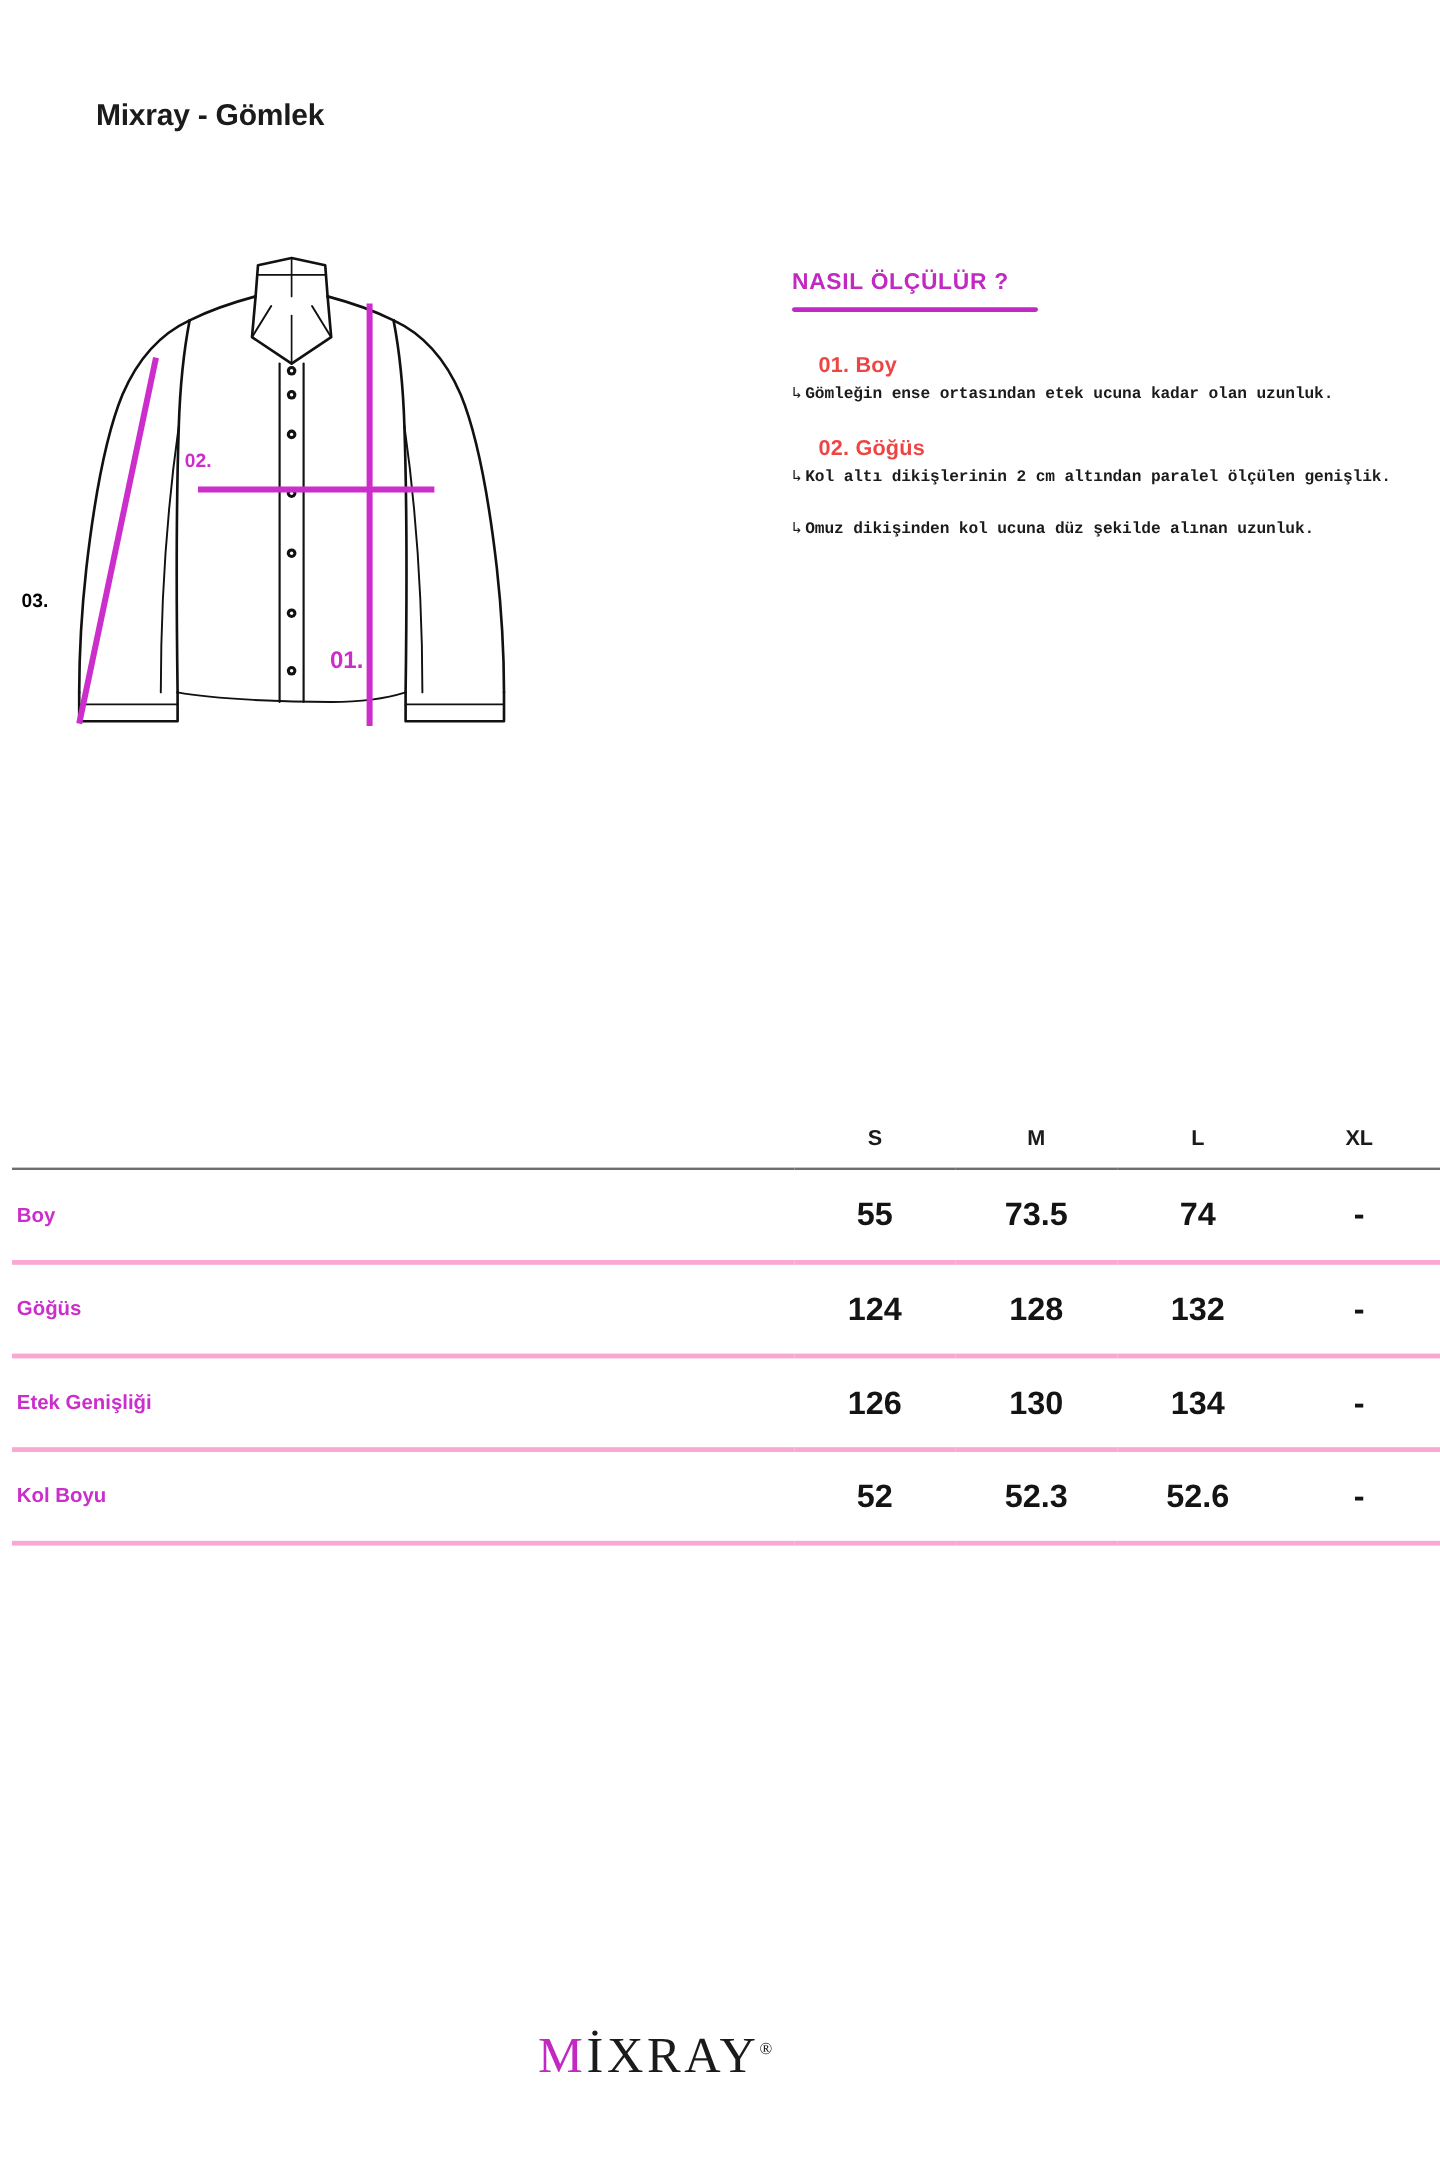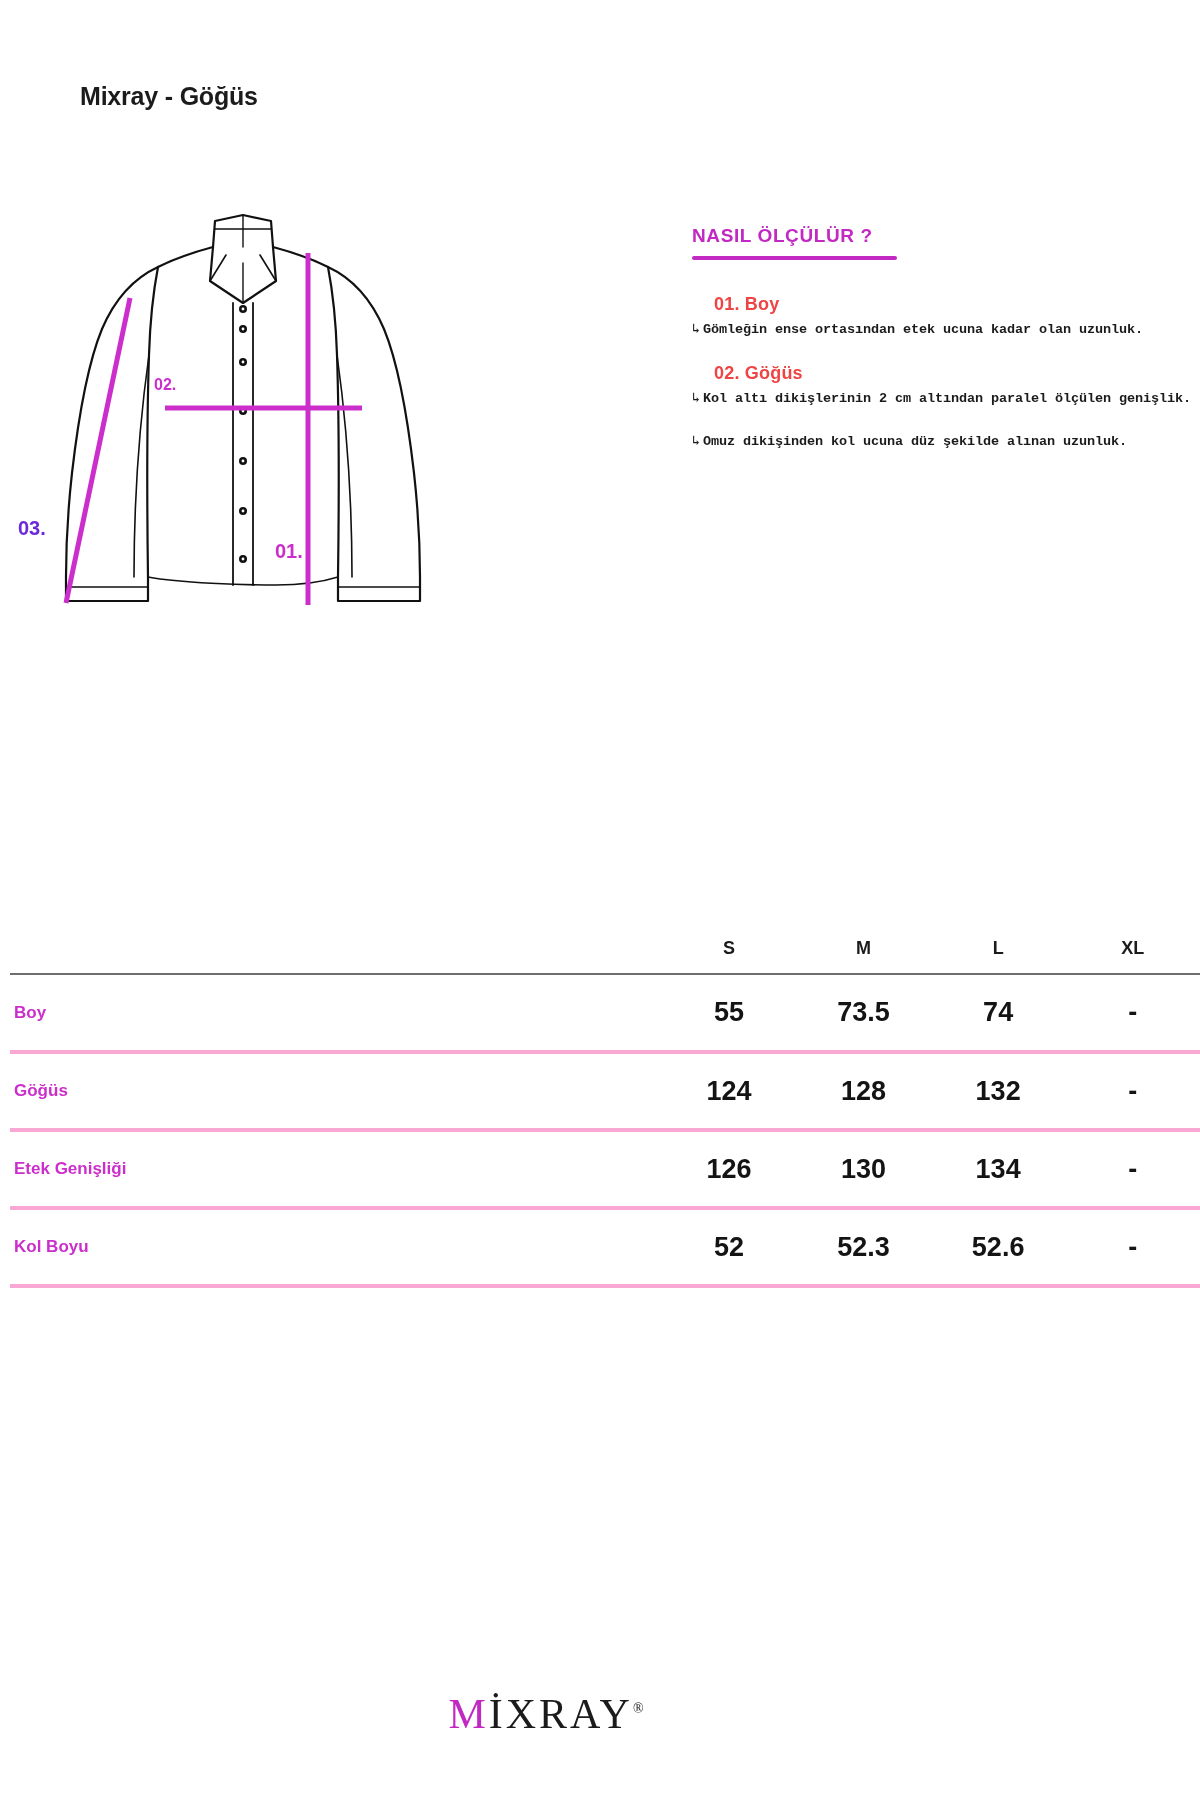--- a/index.html
+++ b/index.html
@@ -34,21 +34,21 @@
     left: 10px;
     top: 205px;
     width: 470px;
     height: 430px;
   }
   .illustration svg { display: block; width: 470px; height: 430px; }
 
   
   .howto {
     position: absolute;
-    left: 692px;
+    left: 660px;
     top: 225px;
     width: 470px;
   }
   .howto-heading {
     font-size: 19px;
     font-weight: bold;
     color: #c228c2;
     letter-spacing: 0.6px;
   }
   .howto-rule {
@@ -145,21 +145,21 @@
     font-size: 14px;
     vertical-align: super;
     letter-spacing: 0;
   }
 </style>
 </head>
 <body>
 
 <div class="page">
 
-  <div class="page-title">Mixray - Göğüs</div>
+  <div class="page-title">Mixray - Gömlek</div>
 
   <div class="illustration">
     <svg viewBox="0 0 470 430" xmlns="http://www.w3.org/2000/svg">
       <g fill="none" stroke="#111111" stroke-width="2.2" stroke-linejoin="round" stroke-linecap="round">
 
         <path d="M148,62 C122,74 104,96 92,124 C78,158 68,216 62,268 C58,304 56,340 56,372"></path>
 
         <path d="M148,62 C143,88 140,118 139,150 C137,210 137,300 138,372"></path>
 
         <path d="M56,372 L56,396 L138,396 L138,372"></path>
@@ -216,21 +216,21 @@
         <line x1="298" y1="48" x2="298" y2="400"></line>
 
         <line x1="155" y1="203" x2="352" y2="203"></line>
 
         <line x1="120" y1="93" x2="56" y2="398"></line>
       </g>
     </svg>
 
     <div style="position:absolute;left:144px;top:159px;font-size:16px;font-weight:bold;color:#cc2ecc;margin-top:12px;">02.</div>
     <div style="position:absolute;left:265px;top:335px;font-size:20px;font-weight:bold;color:#cc2ecc;">01.</div>
-    <div style="position:absolute;left:8px;top:312px;font-size:20px;font-weight:bold;color:#6d28d9;">03.</div>
+    <div style="position:absolute;left:8px;top:288px;font-size:16px;font-weight:bold;color:#000000;">03.</div>
   </div>
 
   <div class="howto">
     <div class="howto-heading">NASIL ÖLÇÜLÜR ?</div>
     <div class="howto-rule"></div>
 
     <div class="howto-item first">
       <div class="howto-item-title">01. Boy</div>
       <div class="howto-item-desc">
         <span class="arrow">↳</span><span>Gömleğin ense ortasından etek ucuna kadar olan uzunluk.</span>

